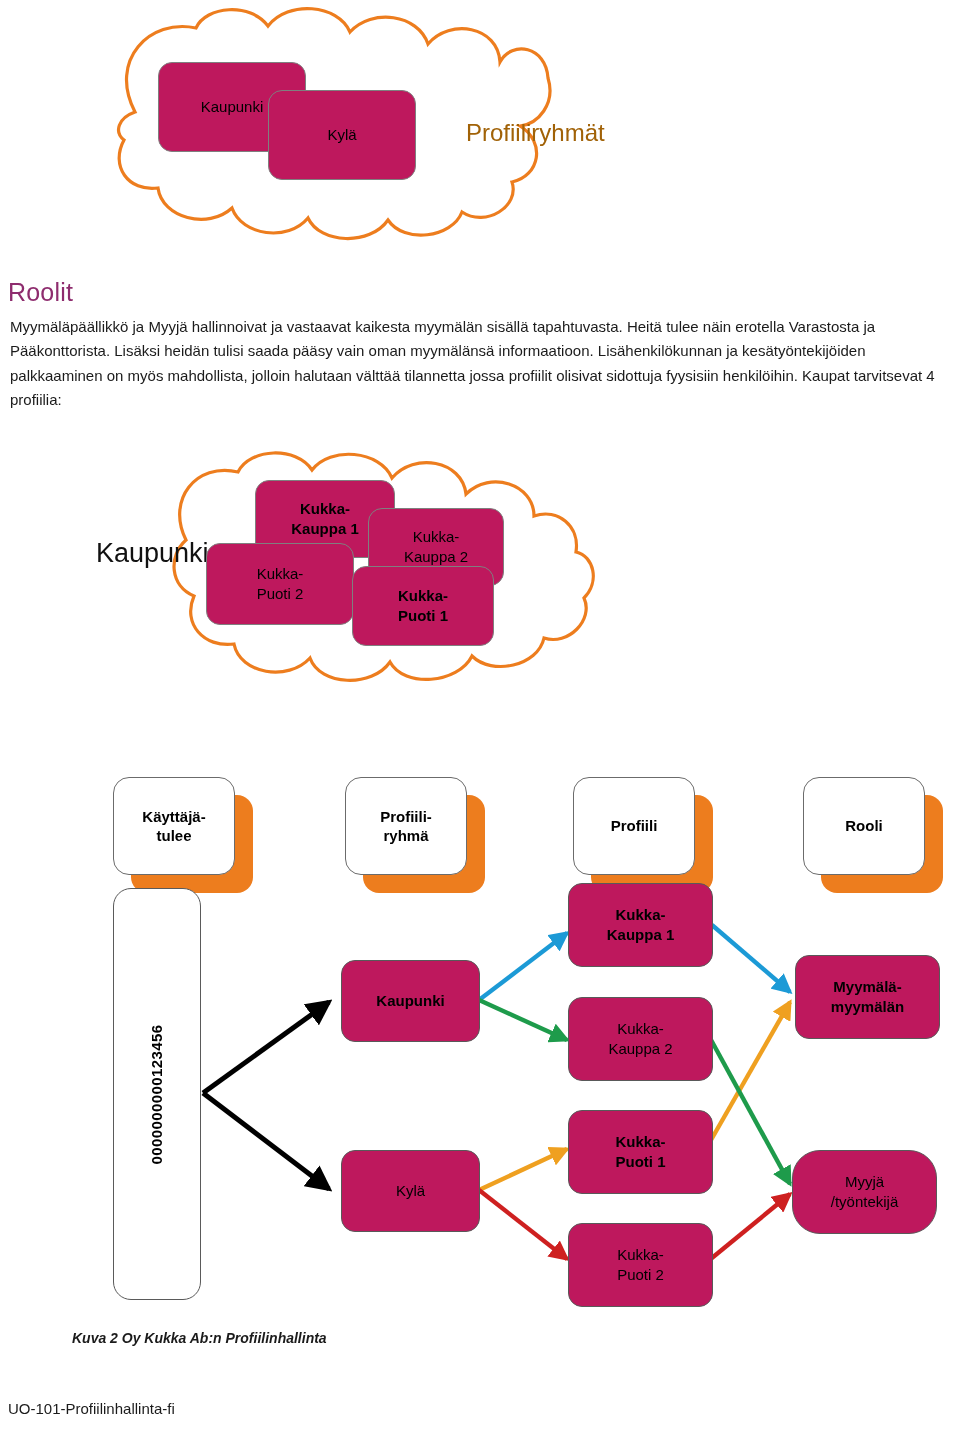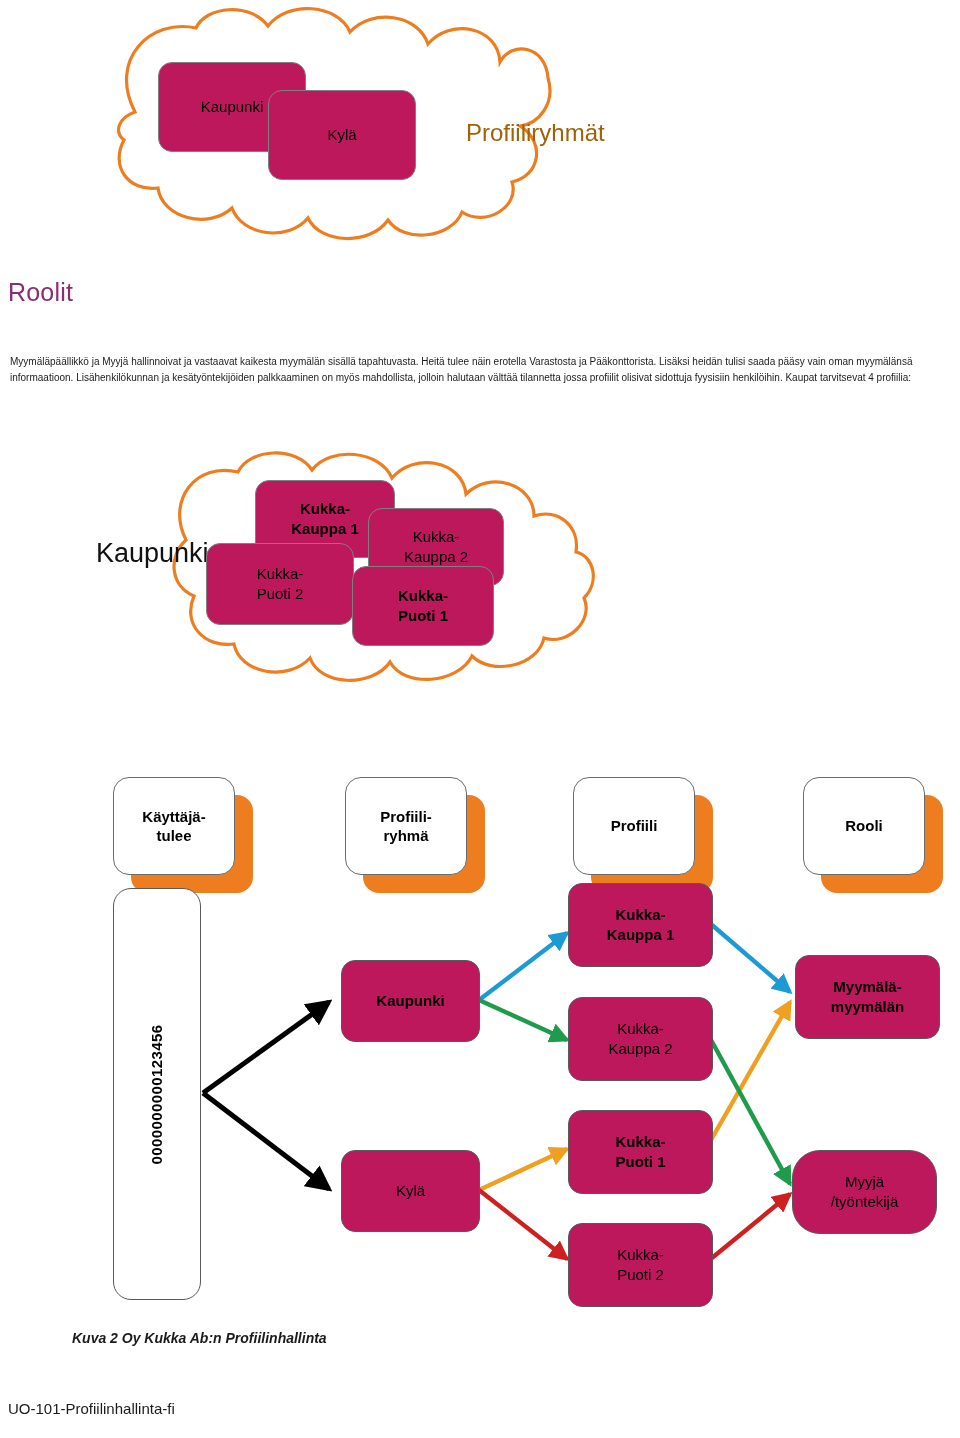--- a/index.html
+++ b/index.html
@@ -76,25 +76,24 @@
     font-size: 25px;
     color: #8E2C6E;
     font-weight: normal;
     letter-spacing: .2px;
   }
   .bodytext {
     position: absolute;
     left: 10px;
     top: 315px;
     width: 930px;
-    font-size: 10px;
+    font-size: 15px;
     line-height: 1.62;
     color: #1b1b1b;
     text-align: left;
-    margin-top: 39px;
   }
   .lead-line {
     position: absolute;
     left: 4px;
     top: 733px;
     font-size: 14.5px;
     color: #1b1b1b;
     font-weight: bold;
   }
   .big-label {

